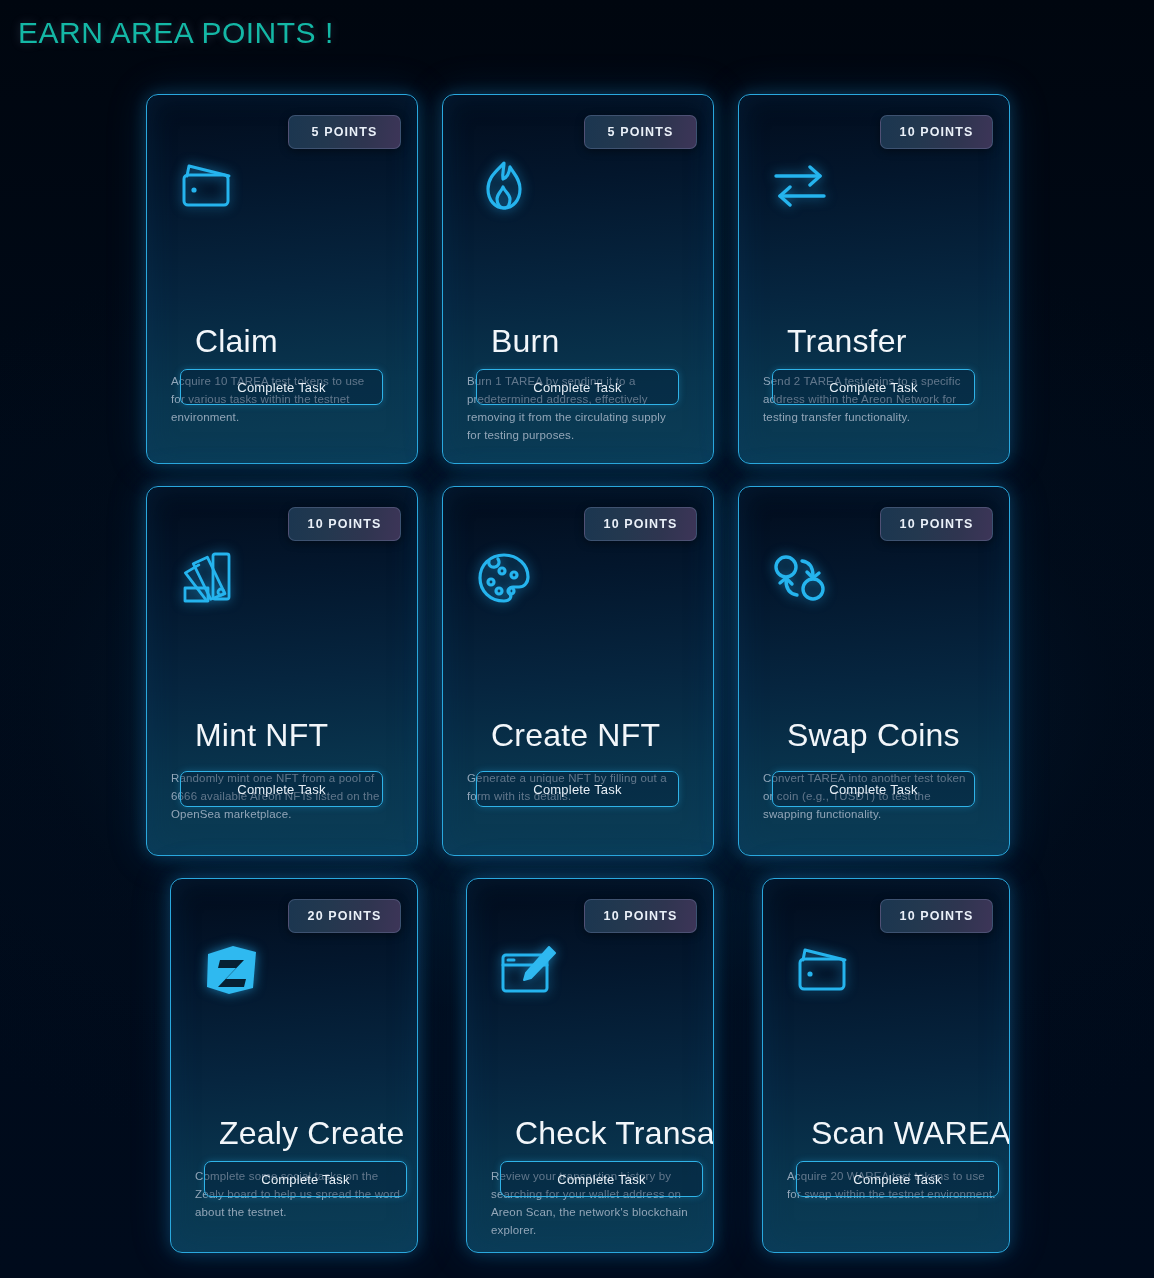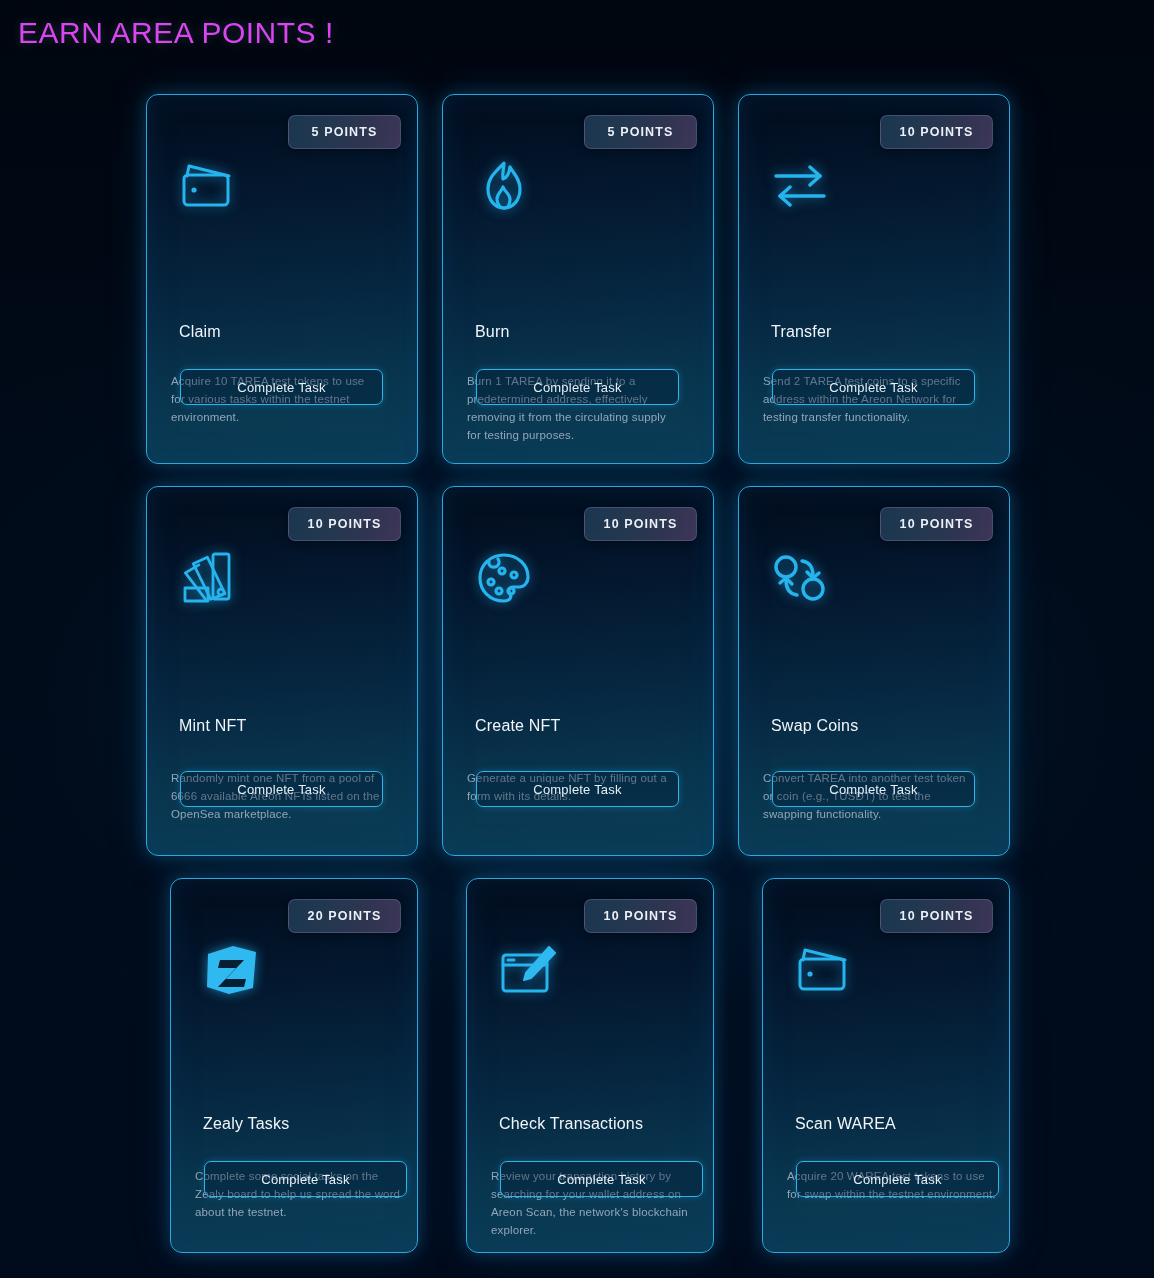--- a/index.html
+++ b/index.html
@@ -21,21 +21,21 @@
   }
 
   
   .page-title {
     position: absolute;
     left: 18px;
     top: 16px;
     font-size: 30px;
     font-weight: 400;
     letter-spacing: 0.5px;
-    color: #d946ef;
+    color: #14b8a6;
     text-shadow: 0 0 10px rgba(140,170,200,0.25);
     font-family: "Liberation Sans", sans-serif;
   }
 
   
   .grid {
     position: absolute;
     left: 146px;
     top: 94px;
     width: 872px;
@@ -97,23 +97,23 @@
     display: flex;
     align-items: center;
     justify-content: center;
     filter: drop-shadow(0 0 6px rgba(35,170,235,0.65));
   }
   .card-icon svg { display: block; }
 
   
   .card-title {
     position: absolute;
-    left: 32px;
+    left: 48px;
     top: 228px;
-    font-size: 16px;
+    font-size: 32px;
     font-weight: 400;
     color: #f2f6fa;
     letter-spacing: 0.2px;
     white-space: nowrap;
   }
   .card.row2 .card-title { top: 230px; }
   .card.row3 .card-title { top: 236px; }
 
   .card-desc {
     position: absolute;
@@ -251,21 +251,21 @@
   </div>
 
   <div class="card row3">
     <div class="points-badge">20 POINTS</div>
     <div class="card-icon">
       <svg width="58" height="54" viewBox="0 0 58 54" fill="none">
         <path d="M5 11 L30 3 L53 9 L50 45 L26 51 L4 44 Z" fill="#2fb9f0"></path>
         <path d="M17 17 H41 L23 36 H43 L41 44 H15 L33 25 H15 Z" fill="#062033"></path>
       </svg>
     </div>
-    <div class="card-title">Zealy Tasks</div>
+    <div class="card-title">Zealy Create</div>
     <div class="card-desc">Complete some social tasks on the Zealy board to help us spread the word about the testnet.</div>
     <button class="complete-btn">Complete Task</button>
   </div>
 
   <div class="card row3">
     <div class="points-badge">10 POINTS</div>
     <div class="card-icon">
       <svg width="58" height="50" viewBox="0 0 58 50" fill="none" stroke="#25b4ee" stroke-width="3" stroke-linecap="round" stroke-linejoin="round">
         <rect x="4" y="10" width="44" height="36" rx="3"></rect>
         <path d="M4 20 H48"></path>

